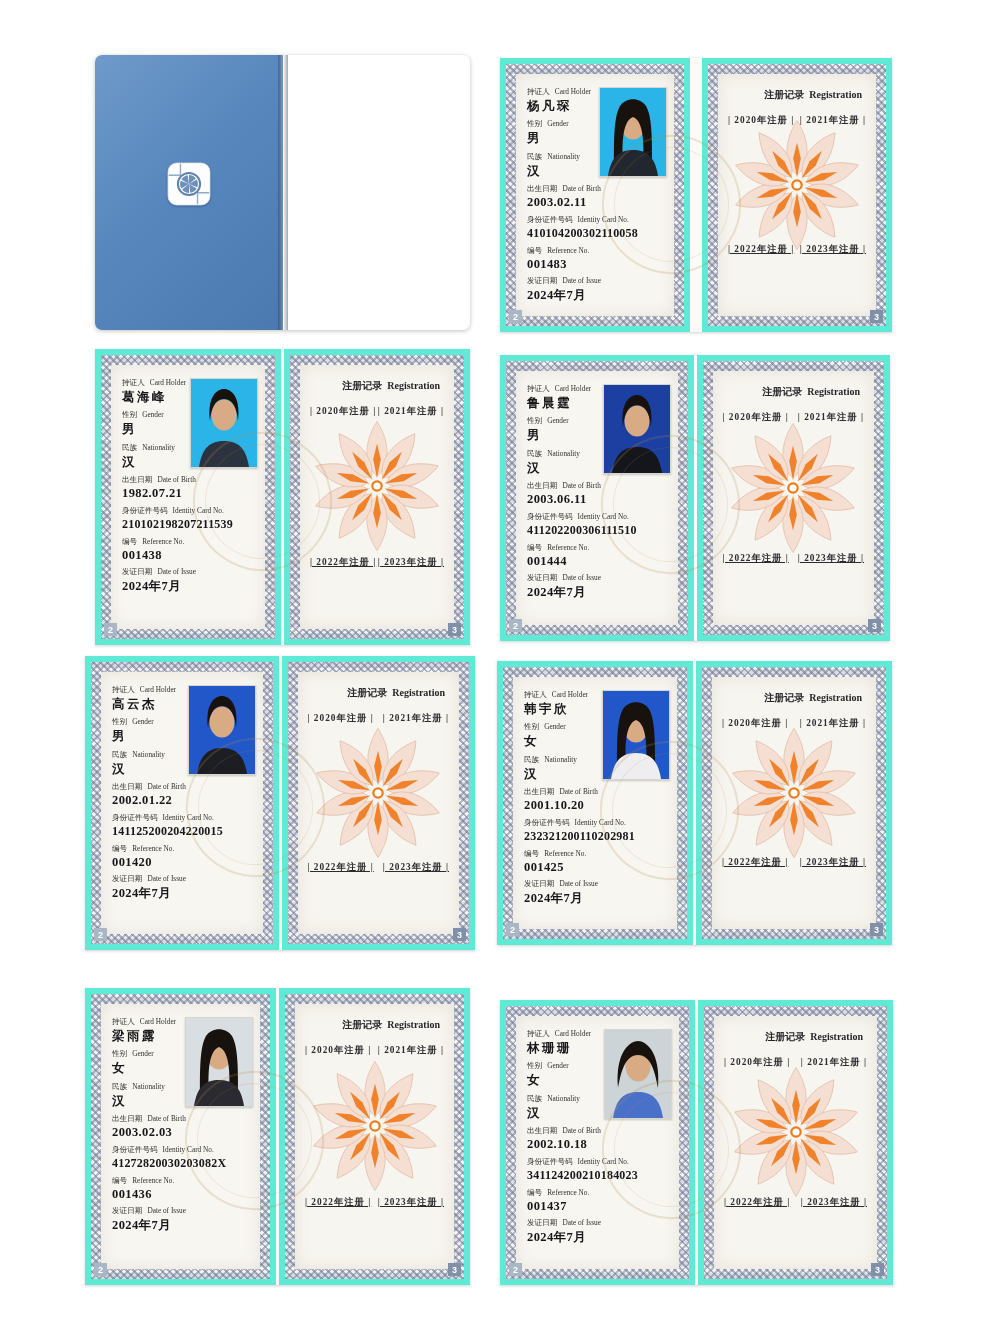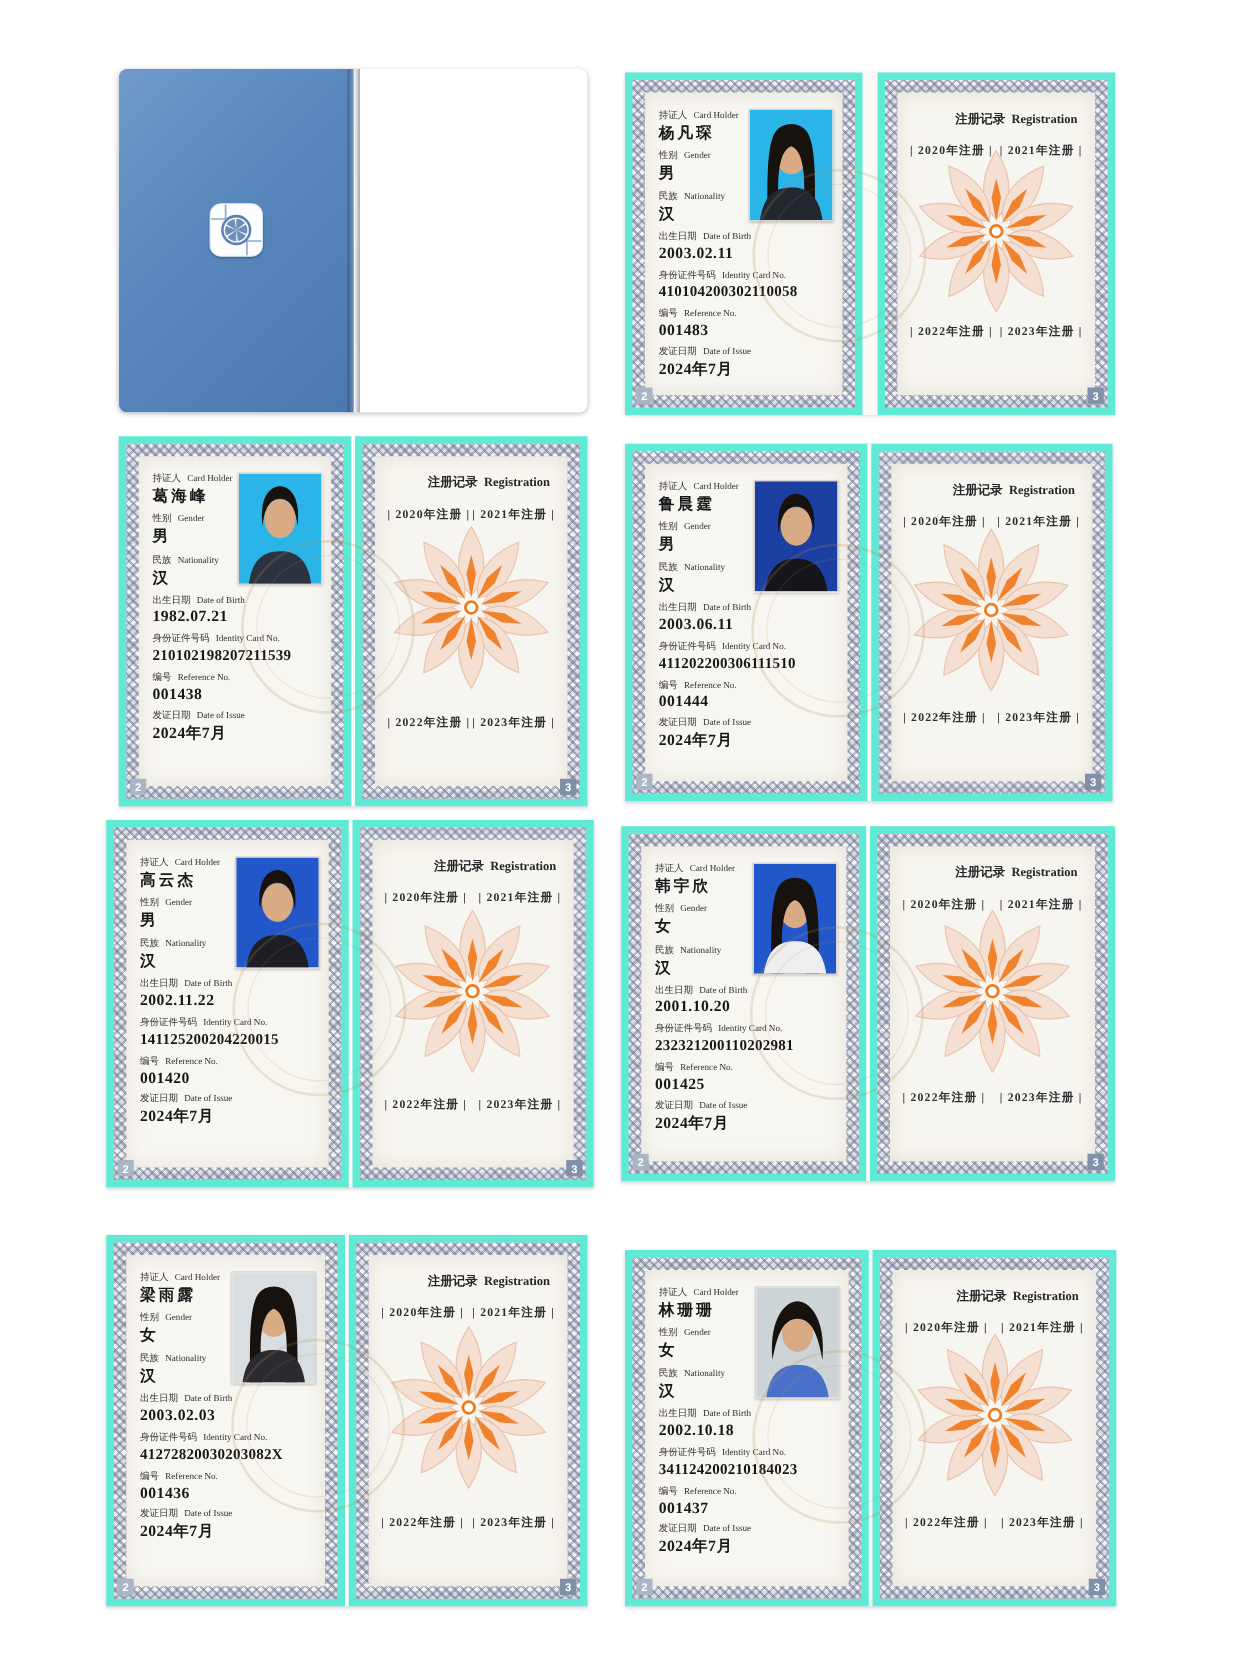--- a/index.html
+++ b/index.html
@@ -57,21 +57,21 @@
     color:#ffffff;font-size:9px;font-weight:bold;
     font-family:"Liberation Sans","DejaVu Sans",sans-serif;}
   .badge-2{left:3px;bottom:3px;background:#a9b6c6;}
   .badge-3{right:3px;bottom:3px;background:#8090a8;}
 
   .reg-title{position:absolute;top:14px;right:14px;font-size:10px;font-weight:bold;color:#26262a;}
   .reg-title .en{margin-left:5px;}
   .reg-row{position:absolute;left:0;right:0;display:flex;justify-content:space-between;
     padding:0 10px;font-size:9.3px;font-weight:bold;color:#2c2c30;letter-spacing:1px;white-space:nowrap;}
   .reg-row.top{top:40px;}
-  .reg-row.bottom{bottom:44px;}
+  .reg-row.bottom{bottom:60px;text-decoration:underline;}
   .flower{position:absolute;left:50%;top:46%;transform:translate(-50%,-50%);width:138px;height:138px;}
 
   .stamp{position:absolute;width:135px;height:135px;border-radius:50%;
     border:2px solid rgba(178,140,80,.22);pointer-events:none;z-index:4;}
   .stamp::after{content:"";position:absolute;inset:10px;border-radius:50%;
     border:1px solid rgba(178,140,80,.16);}
   .stamp-pos{left:26%;top:28%;transform:rotate(-12deg);}
 
   .hidden-defs{position:absolute;width:0;height:0;overflow:hidden;}
 </style>
@@ -304,21 +304,21 @@
               </svg>
             </div>
             <div class="fields">
               <div class="f-label"><span>持证人</span><span class="en">Card Holder</span></div>
               <div class="f-value name">高云杰</div>
               <div class="f-label"><span>性别</span><span class="en">Gender</span></div>
               <div class="f-value">男</div>
               <div class="f-label"><span>民族</span><span class="en">Nationality</span></div>
               <div class="f-value">汉</div>
               <div class="f-label"><span>出生日期</span><span class="en">Date of Birth</span></div>
-              <div class="f-value">2002.11.22</div>
+              <div class="f-value">2002.01.22</div>
               <div class="f-label"><span>身份证件号码</span><span class="en">Identity Card No.</span></div>
               <div class="f-value idno">141125200204220015</div>
               <div class="f-label"><span>编号</span><span class="en">Reference No.</span></div>
               <div class="f-value">001420</div>
               <div class="f-label"><span>发证日期</span><span class="en">Date of Issue</span></div>
               <div class="f-value">2024年7月</div>
             </div>
           </div>
           <div class="badge badge-2">2</div>
         </div>

